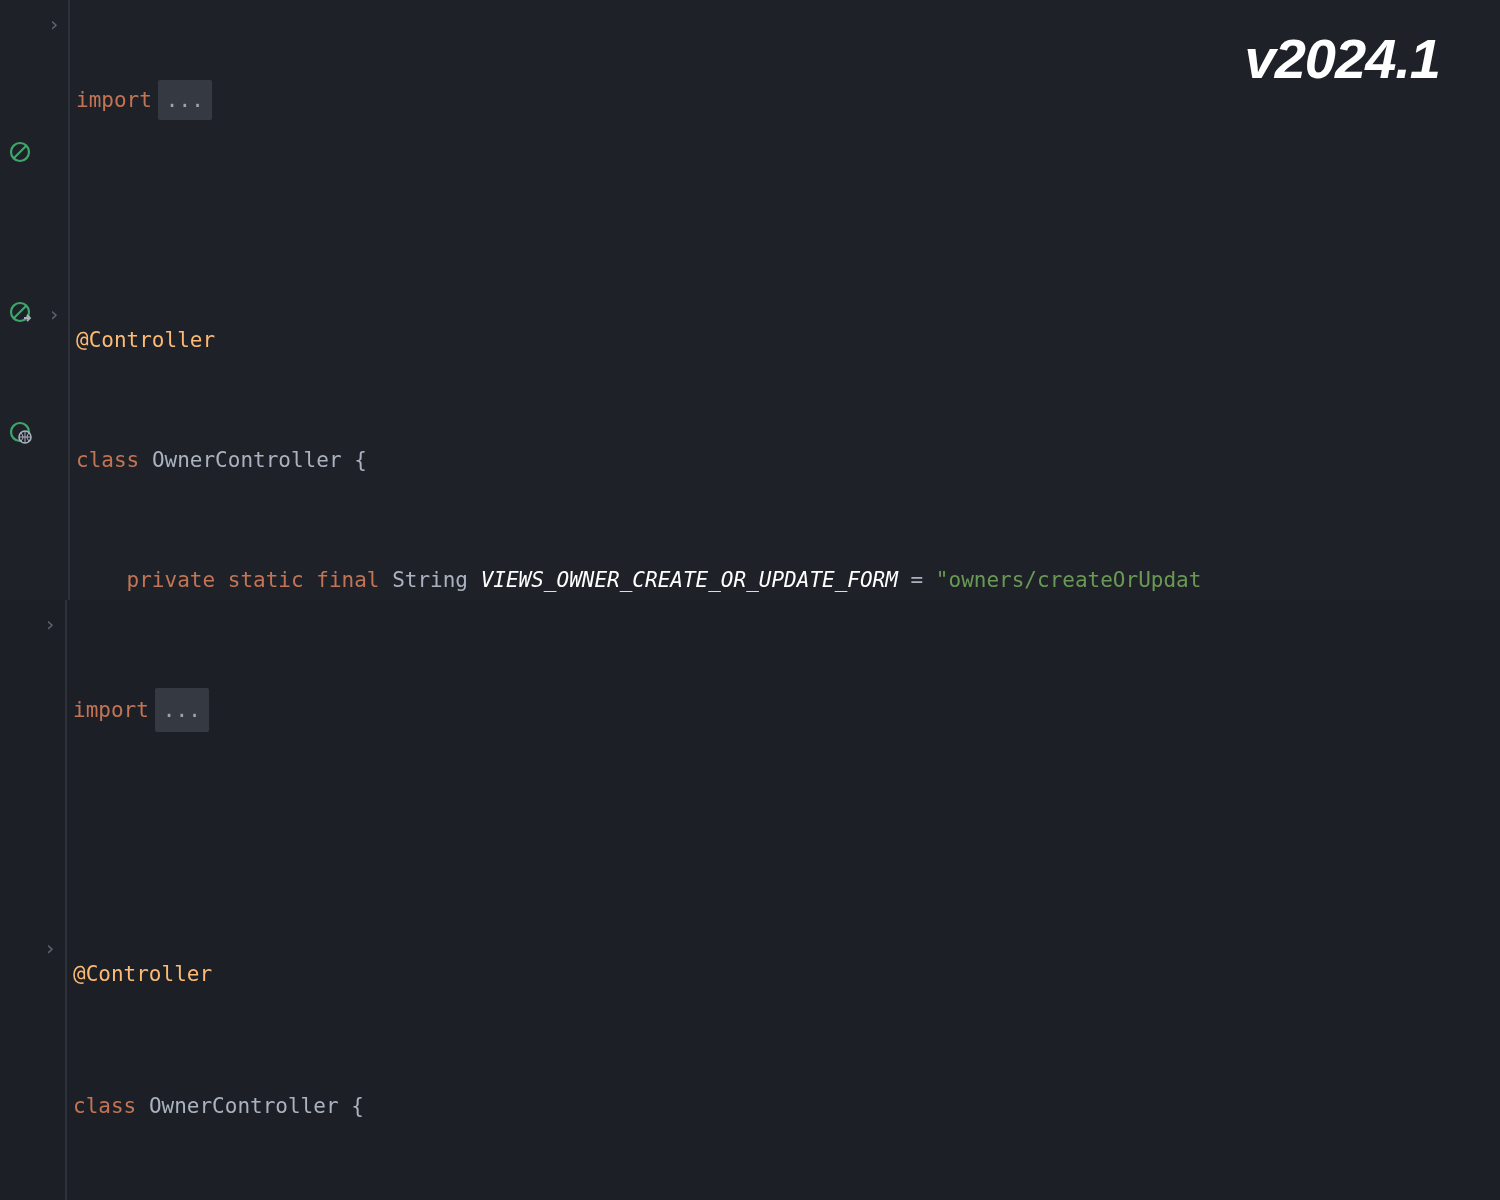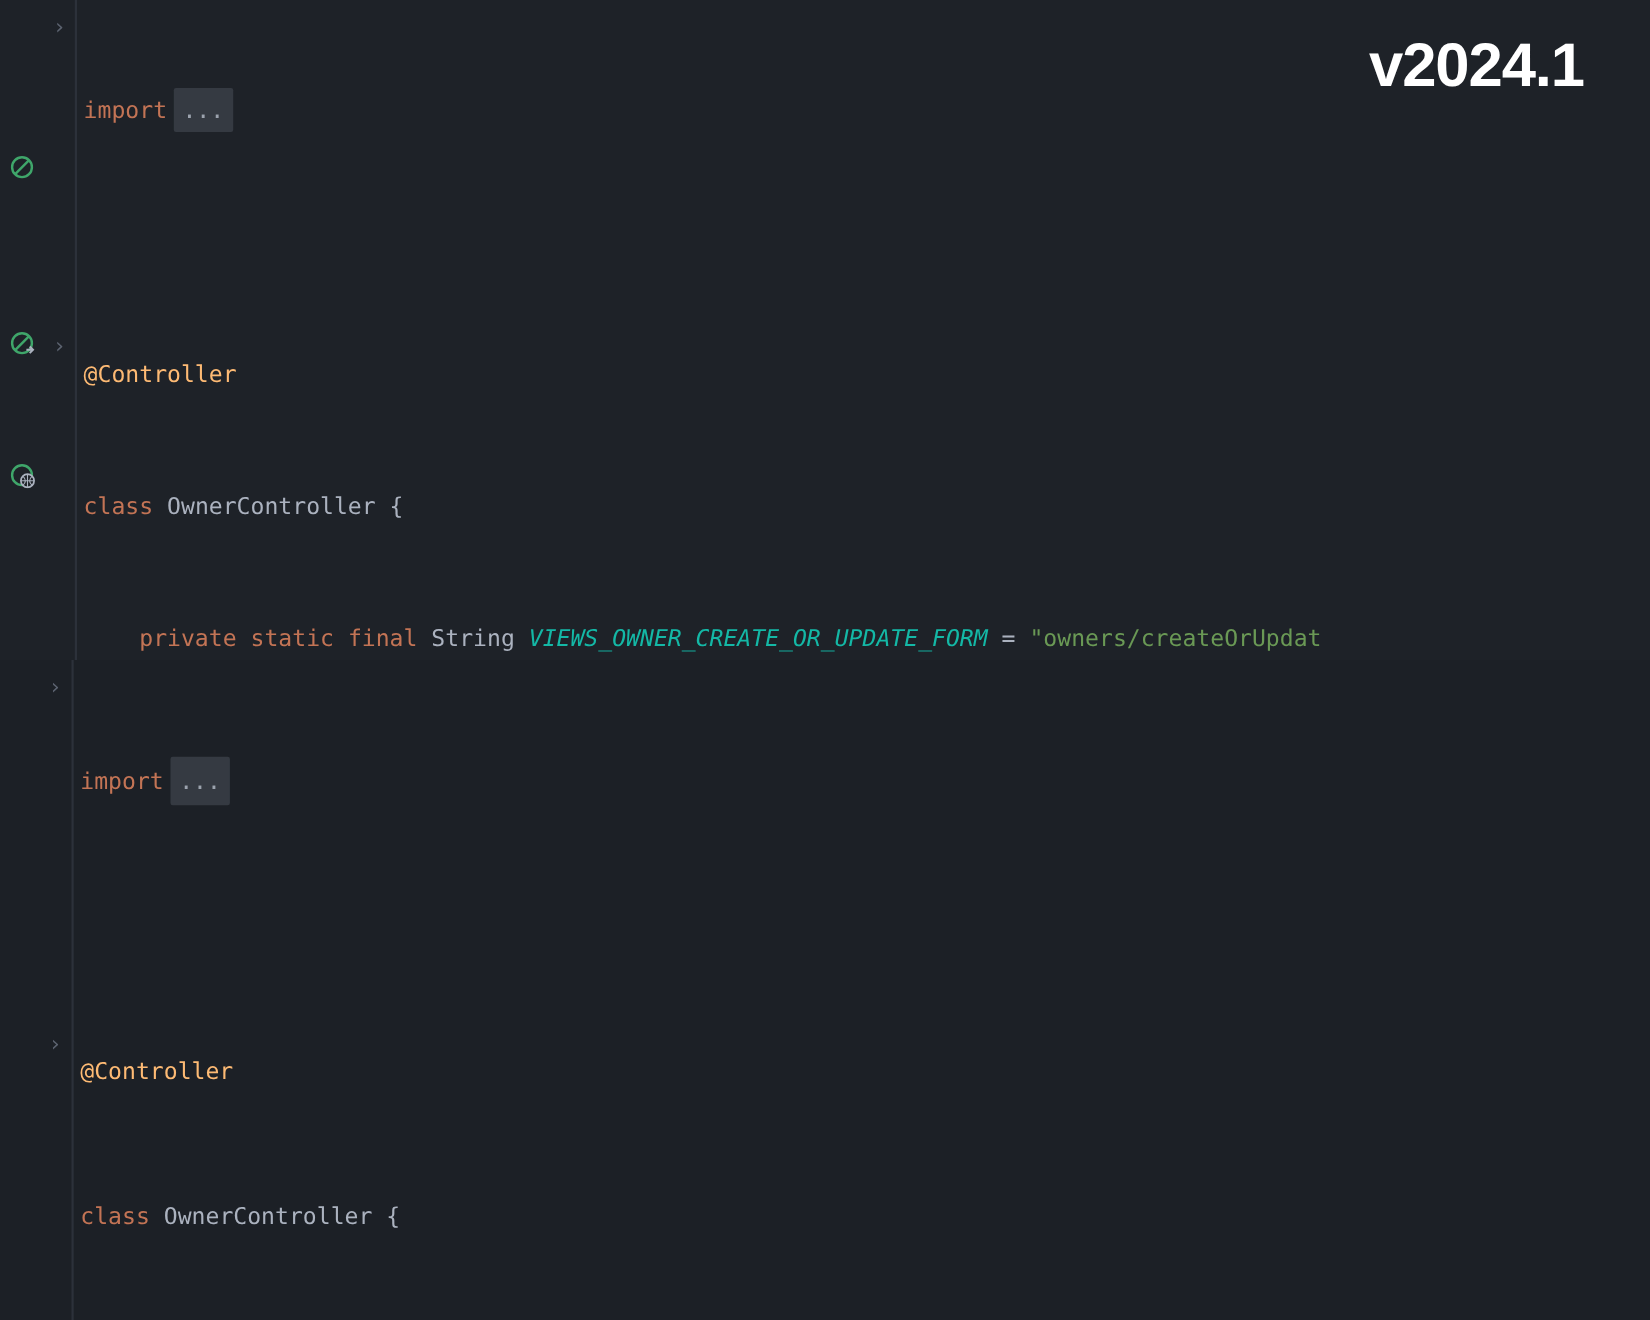--- a/index.html
+++ b/index.html
@@ -21,21 +21,21 @@
   .version-label {
     position: absolute;
     right: 60px;
     color: #ffffff;
     font-family: -apple-system, 'Segoe UI', sans-serif;
     font-weight: 700;
     font-size: 56px;
     letter-spacing: -1px;
     z-index: 10;
   }
-  .panel-top .version-label { top: 26px; }
+  .panel-top .version-label { top: 26px; font-style: italic; }
   .panel-bottom .version-label { top: 26px; }
   .gutter {
     position: absolute;
     left: 0;
     top: 0;
     width: 72px;
     height: 100%;
     display: flex;
     flex-direction: column;
   }
@@ -78,21 +78,21 @@
     border-radius: 2px;
   }
   .brace-hl {
     background: #3a3f47;
     padding: 0 2px;
   }
   
   .kw { color: #c37455; }      
   .ann { color: #fdba74; }    
   .method { color: #4fa4c0; } 
-  .field { color: #14b8a6; }  
+  .field { color: #ffffff; }  
   .str { color: #6a9955; }     
   .var { color: #b86c9e; }     
   .plain { color: #abb2bf; }
 </style>
 </head>
 <body>
 
 <div class="panel panel-top">
   <div class="version-label">v2024.1</div>
   <div class="gutter">

